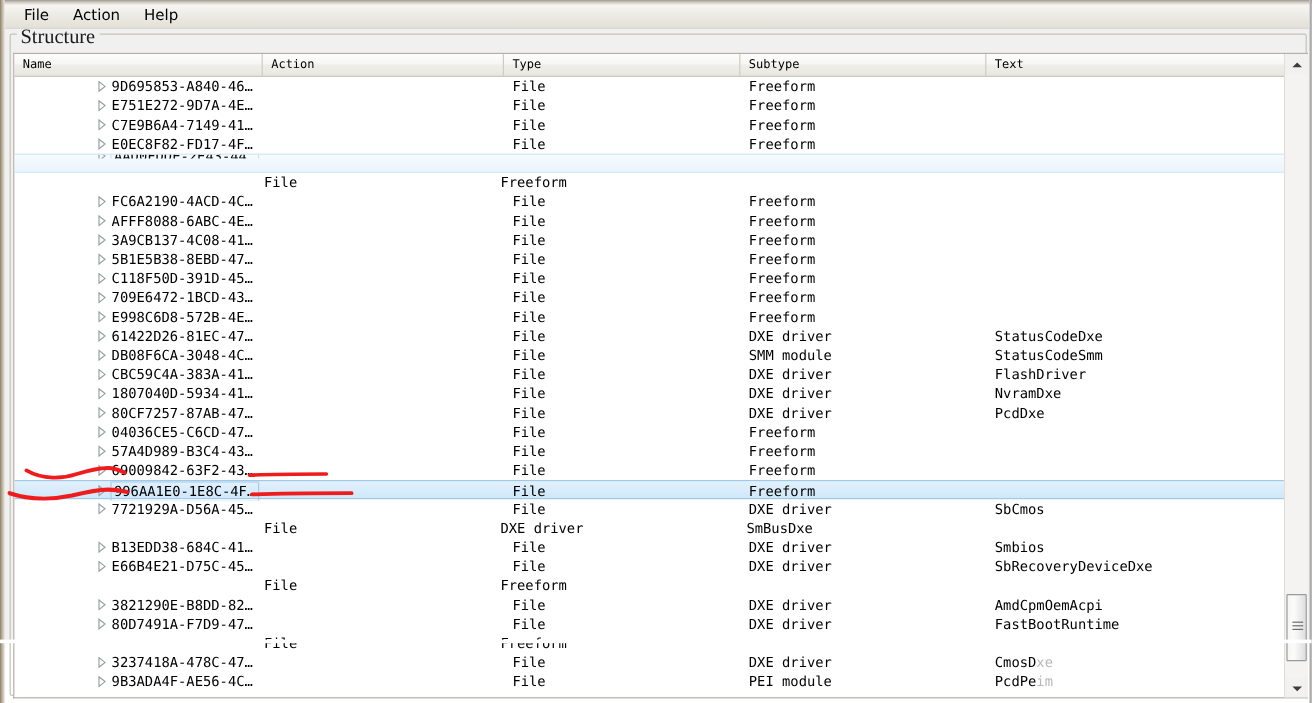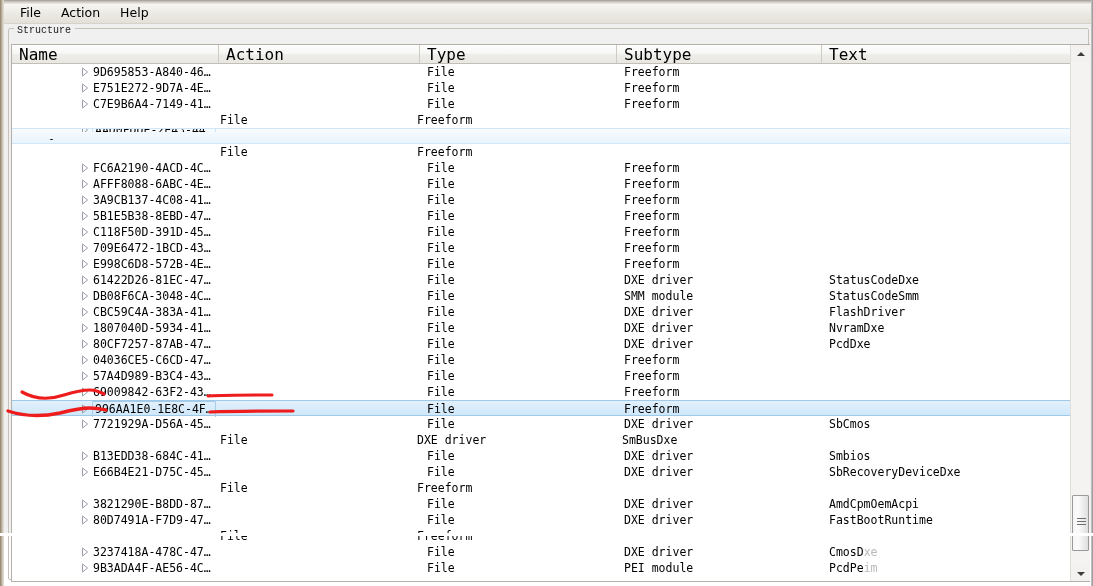--- a/index.html
+++ b/index.html
@@ -77,22 +77,22 @@
     border-radius: 2px;
     box-sizing: border-box;
     background: transparent;
   }
   .groupbox-legend {
     position: absolute;
     left: 14px;
     top: 25px;
     background: #f0f0f0;
     padding: 0 4px 0 3px;
-    font-family: Liberation Mono, monospace;
-    font-size: 10px;
+    font-family: Liberation Serif, serif;
+    font-size: 17px;
     color: #1a1a1a;
     line-height: 12px;
     letter-spacing: 0px;
   }
 
   
   .treeview {
     position: absolute;
     left: 11px;
     top: 44px;
@@ -115,21 +115,21 @@
     box-sizing: border-box;
     display: flex;
   }
   .header-cell {
     position: relative;
     height: 18px;
     display: flex;
     align-items: center;
     padding-left: 7px;
     font-family: "DejaVu Sans Mono", monospace;
-    font-size: 16px;
+    font-size: 10px;
     color: #000000;
     box-sizing: border-box;
     border-right: 1px solid #cfcbc2;
     cursor: default;
     user-select: none;
   }
 
   .rows-area {
     position: absolute;
     left: 0;
@@ -379,20 +379,29 @@
               </svg>
             </div>
             <span class="name-text">C7E9B6A4-7149-41…</span>
           </div>
           <div class="cell cell-action"></div>
           <div class="cell cell-type">File</div>
           <div class="cell cell-subtype">Freeform</div>
           <div class="cell cell-text"></div>
         </div>
         <div class="row">
+          <div class="cell cell-name">
+            <div class="name-indent"></div>
+            <div class="expander">
+              <svg width="9" height="10" viewBox="0 0 9 10">
+                <path d="M1.5 1 L6.5 5 L1.5 9 Z" fill="none" stroke="#9aa0a6" stroke-width="1"></path>
+              </svg>
+            </div>
+            <span class="name-text">E0EC8F82-FD17-4F…</span>
+          </div>
           <div class="cell cell-action"></div>
           <div class="cell cell-type">File</div>
           <div class="cell cell-subtype">Freeform</div>
           <div class="cell cell-text"></div>
         </div>
         <div class="row hover">
           <div class="cell cell-name">
             <div class="name-indent"></div>
             <div class="expander">
               <svg width="9" height="10" viewBox="0 0 9 10">
@@ -710,21 +719,21 @@
           <div class="cell cell-text"></div>
         </div>
         <div class="row">
           <div class="cell cell-name">
             <div class="name-indent"></div>
             <div class="expander">
               <svg width="9" height="10" viewBox="0 0 9 10">
                 <path d="M1.5 1 L6.5 5 L1.5 9 Z" fill="none" stroke="#9aa0a6" stroke-width="1"></path>
               </svg>
             </div>
-            <span class="name-text">3821290E-B8DD-87…</span>
+            <span class="name-text">3821290E-B8DD-82…</span>
           </div>
           <div class="cell cell-action"></div>
           <div class="cell cell-type">File</div>
           <div class="cell cell-subtype">DXE driver</div>
           <div class="cell cell-text">AmdCpmOemAcpi</div>
         </div>
         <div class="row">
           <div class="cell cell-name">
             <div class="name-indent"></div>
             <div class="expander">

